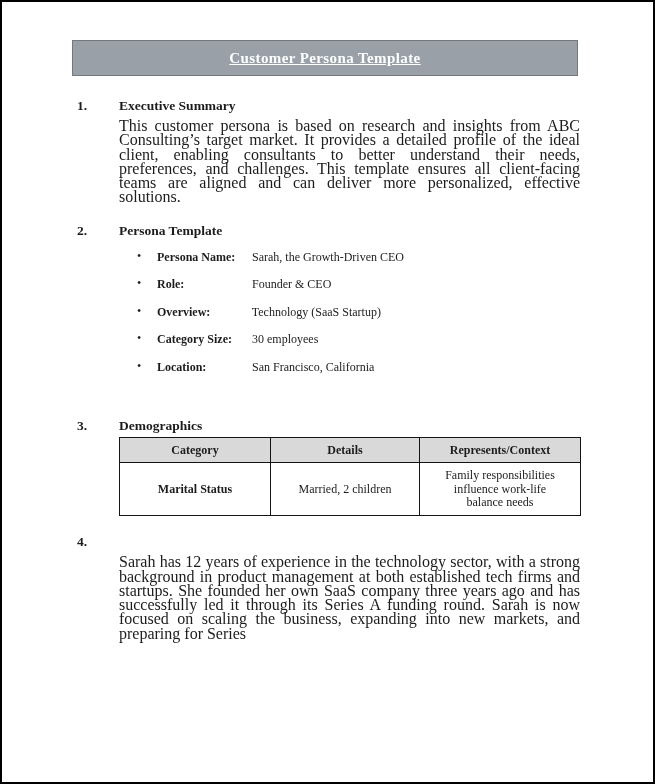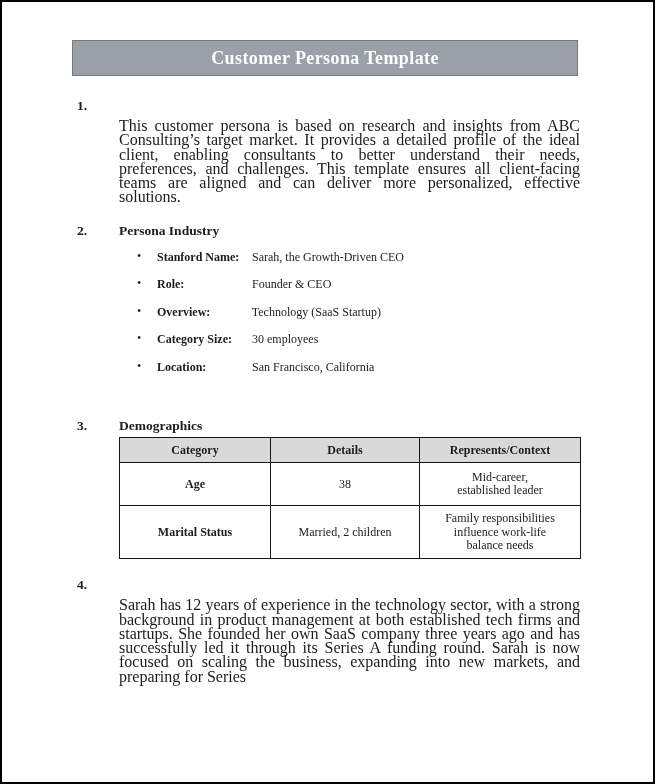--- a/index.html
+++ b/index.html
@@ -12,23 +12,24 @@
     overflow:hidden;
   }
   .banner {
     margin:38px 75px 0 70px;
     height:36px;
     background:var(--banner-bg, #99A0A8);
     border:1px solid var(--banner-border, #75797E);
     display:flex; align-items:center; justify-content:center;
   }
   .banner-title {
-    font-size:18px; font-weight:bold;
+    font-size:15px; font-weight:bold;
     color:var(--banner-text, #FFFFFF);
     letter-spacing:.4px;
+    text-decoration:underline;
   }
   .doc { padding:0 77px 0 75px; }
   .sec-heading {
     display:flex;
     font-weight:bold; font-size:13.5px; line-height:18px;
   }
   .sec-num { width:42px; flex:0 0 42px; }
   .mt-s1 { margin-top:21px; }
   .mt-s2 { margin-top:17px; }
   .mt-s3 { margin-top:43px; }
@@ -78,31 +79,32 @@
 <body>
 
 <div class="banner">
   <span class="banner-title">Customer Persona Template</span>
 </div>
 
 <div class="doc">
 
   <div class="sec-heading mt-s1">
     <span class="sec-num">1.</span>
+    <span>Executive Summary</span>
   </div>
   <p class="body-text">This customer persona is based on research and insights from ABC Consulting’s target market. It provides a detailed profile of the ideal client, enabling consultants to better understand their needs, preferences, and challenges. This template ensures all client-facing teams are aligned and can deliver more personalized, effective solutions.</p>
 
   <div class="sec-heading mt-s2">
     <span class="sec-num">2.</span>
-    <span>Persona Industry</span>
+    <span>Persona Template</span>
   </div>
   <ul class="bullets">
     <li class="bullet-row">
       <span class="bullet-dot">•</span>
-      <span class="bullet-label">Stanford Name:</span>
+      <span class="bullet-label">Persona Name:</span>
       <span>Sarah, the Growth-Driven CEO</span>
     </li>
     <li class="bullet-row">
       <span class="bullet-dot">•</span>
       <span class="bullet-label">Role:</span>
       <span>Founder &amp; CEO</span>
     </li>
     <li class="bullet-row">
       <span class="bullet-dot">•</span>
       <span class="bullet-label">Overview:</span>
@@ -132,25 +134,20 @@
           <col class="c3">
         </colgroup>
       <thead>
         <tr>
           <th>Category</th>
           <th>Details</th>
           <th>Represents/Context</th>
         </tr>
       </thead>
       <tbody>
-        <tr class="h43">
-          <td class="cat">Age</td>
-          <td>38</td>
-          <td>Mid-career, established leader</td>
-        </tr>
         <tr class="h53">
           <td class="cat">Marital Status</td>
           <td>Married, 2 children</td>
           <td>Family responsibilities influence work-life balance needs</td>
         </tr>
       </tbody>
     </table>
   </div>
 
   <div class="sec-heading mt-s4">

